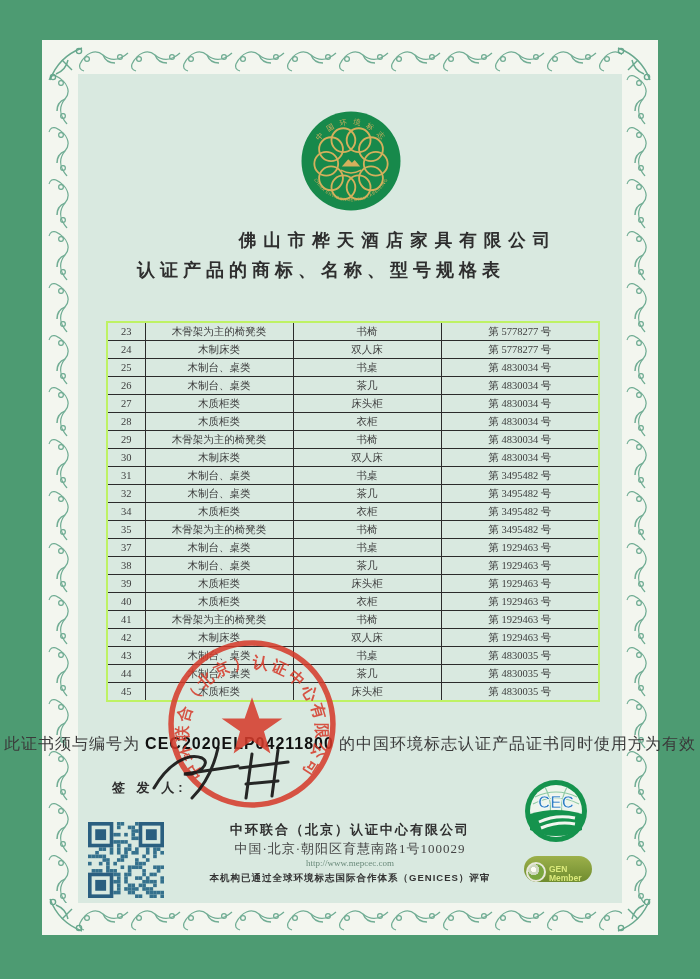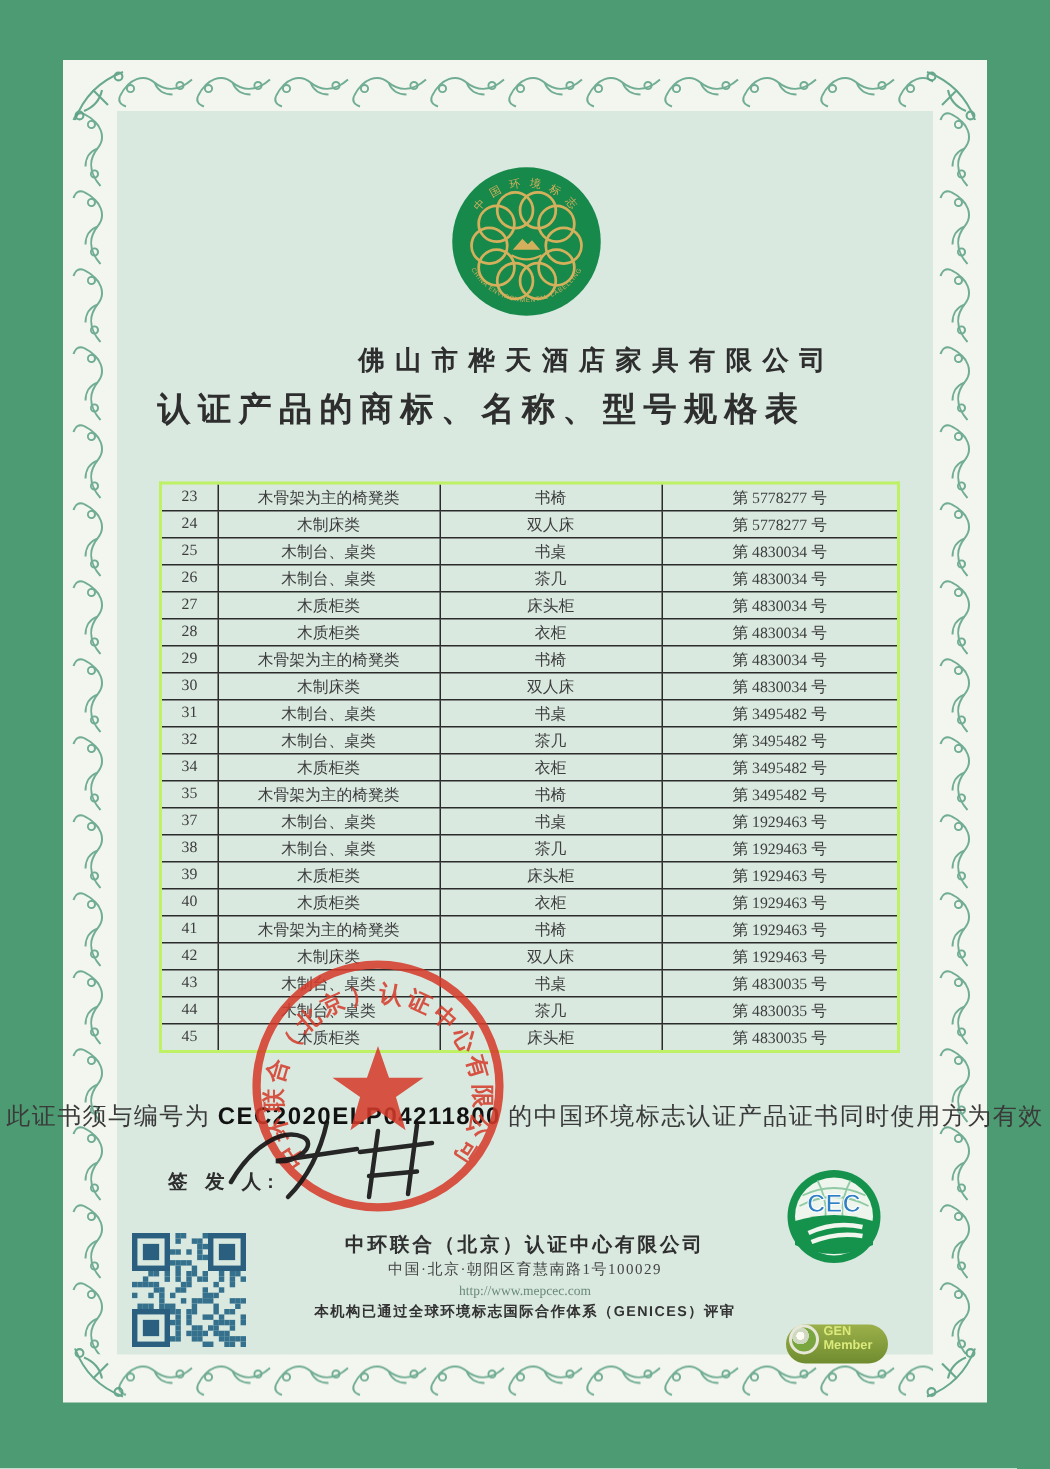--- a/index.html
+++ b/index.html
@@ -11,45 +11,45 @@
   .orn-top{left:78px;top:46px;width:544px;height:26px;}
   .orn-bottom{left:78px;top:905px;width:544px;height:26px;}
   .orn-left{left:48px;top:74px;width:26px;height:829px;}
   .orn-right{left:626px;top:74px;width:26px;height:829px;}
   .corner{position:absolute;width:40px;height:40px;}
   .logo{position:absolute;left:296px;top:106px;width:110px;height:110px;}
   .company-title{position:absolute;left:0;top:228px;width:700px;text-align:center;
     font-family:"Liberation Sans",sans-serif;font-weight:bold;font-size:17.5px;
     letter-spacing:7px;color:#2e2e2e;padding-left:48px;}
   .doc-title{position:absolute;left:0;top:258px;width:642px;text-align:center;
-    font-family:Liberation Serif, serif;font-weight:bold;font-size:22px;
+    font-family:Liberation Serif, serif;font-weight:bold;font-size:18px;
     letter-spacing:5px;color:#2e2e2e;}
   table.spec{position:absolute;left:106px;top:289px;width:492px;border-collapse:collapse;
     table-layout:fixed;font-size:10.5px;color:#3d3d3d;border:2px solid #bef264;margin-top:32px;}
   table.spec td{border:1px solid #2b2b2b;height:17px;text-align:center;padding:0 2px;
     overflow:hidden;white-space:nowrap;}
   .footnote{position:absolute;left:0;top:734px;width:700px;text-align:center;
     font-size:16px;color:#3a3a3a;letter-spacing:1px;}
   .footnote b{font-family:"Liberation Sans",sans-serif;color:#111;}
   .issuer{position:absolute;left:112px;top:779px;font-family:"Liberation Sans",sans-serif;
     font-weight:bold;font-size:13px;letter-spacing:4px;color:#2e2e2e;}
   .signature{position:absolute;left:148px;top:738px;width:160px;height:72px;}
   .stamp{position:absolute;left:160px;top:632px;width:184px;height:184px;opacity:.86;}
   .qr{position:absolute;left:88px;top:822px;width:76px;height:76px;}
   .footer-block{position:absolute;left:0;top:823px;width:700px;text-align:center;line-height:1;}
   .footer-org{font-family:"Liberation Sans",sans-serif;font-weight:bold;font-size:13px;
     letter-spacing:2px;color:#2f2f2f;margin-bottom:6px;}
-  .footer-addr{font-size:10px;color:#444;margin-bottom:4px;letter-spacing:1px;text-align:center;}
+  .footer-addr{font-size:13px;color:#444;margin-bottom:4px;letter-spacing:1px;text-align:center;}
   .footer-url{font-size:9px;color:#6a8a7a;margin-bottom:5px;}
   .footer-note{font-family:"Liberation Sans",sans-serif;font-weight:600;font-size:9.5px;
     color:#333;letter-spacing:1px;}
   .cec{position:absolute;left:523px;top:778px;width:66px;height:66px;}
   .gen-pill{position:absolute;left:524px;top:856px;width:68px;height:26px;border-radius:13px;
-    background:linear-gradient(#9cb04a,#6f8c2f);display:flex;align-items:flex-start;padding-left:2px;
-    box-sizing:border-box;margin-top:27px;}
+    background:linear-gradient(#9cb04a,#6f8c2f);display:flex;align-items:flex-end;padding-left:2px;
+    box-sizing:border-box;}
   .gen-globe{width:20px;height:20px;border-radius:50%;background:radial-gradient(circle at 35% 35%,#fdfdf4 0 18%,#cfd8c0 19% 38%,#7aa63f 39% 75%,#4c7a28 100%);
     border:2px solid #e8e8da;box-sizing:border-box;flex:none;}
   .gen-text{font-family:"Liberation Sans",sans-serif;font-weight:bold;font-size:8.5px;
     line-height:8.5px;color:#dcea7c;margin-left:3px;}
 </style>
 </head>
 <body>
 
 <div class="page">
 

